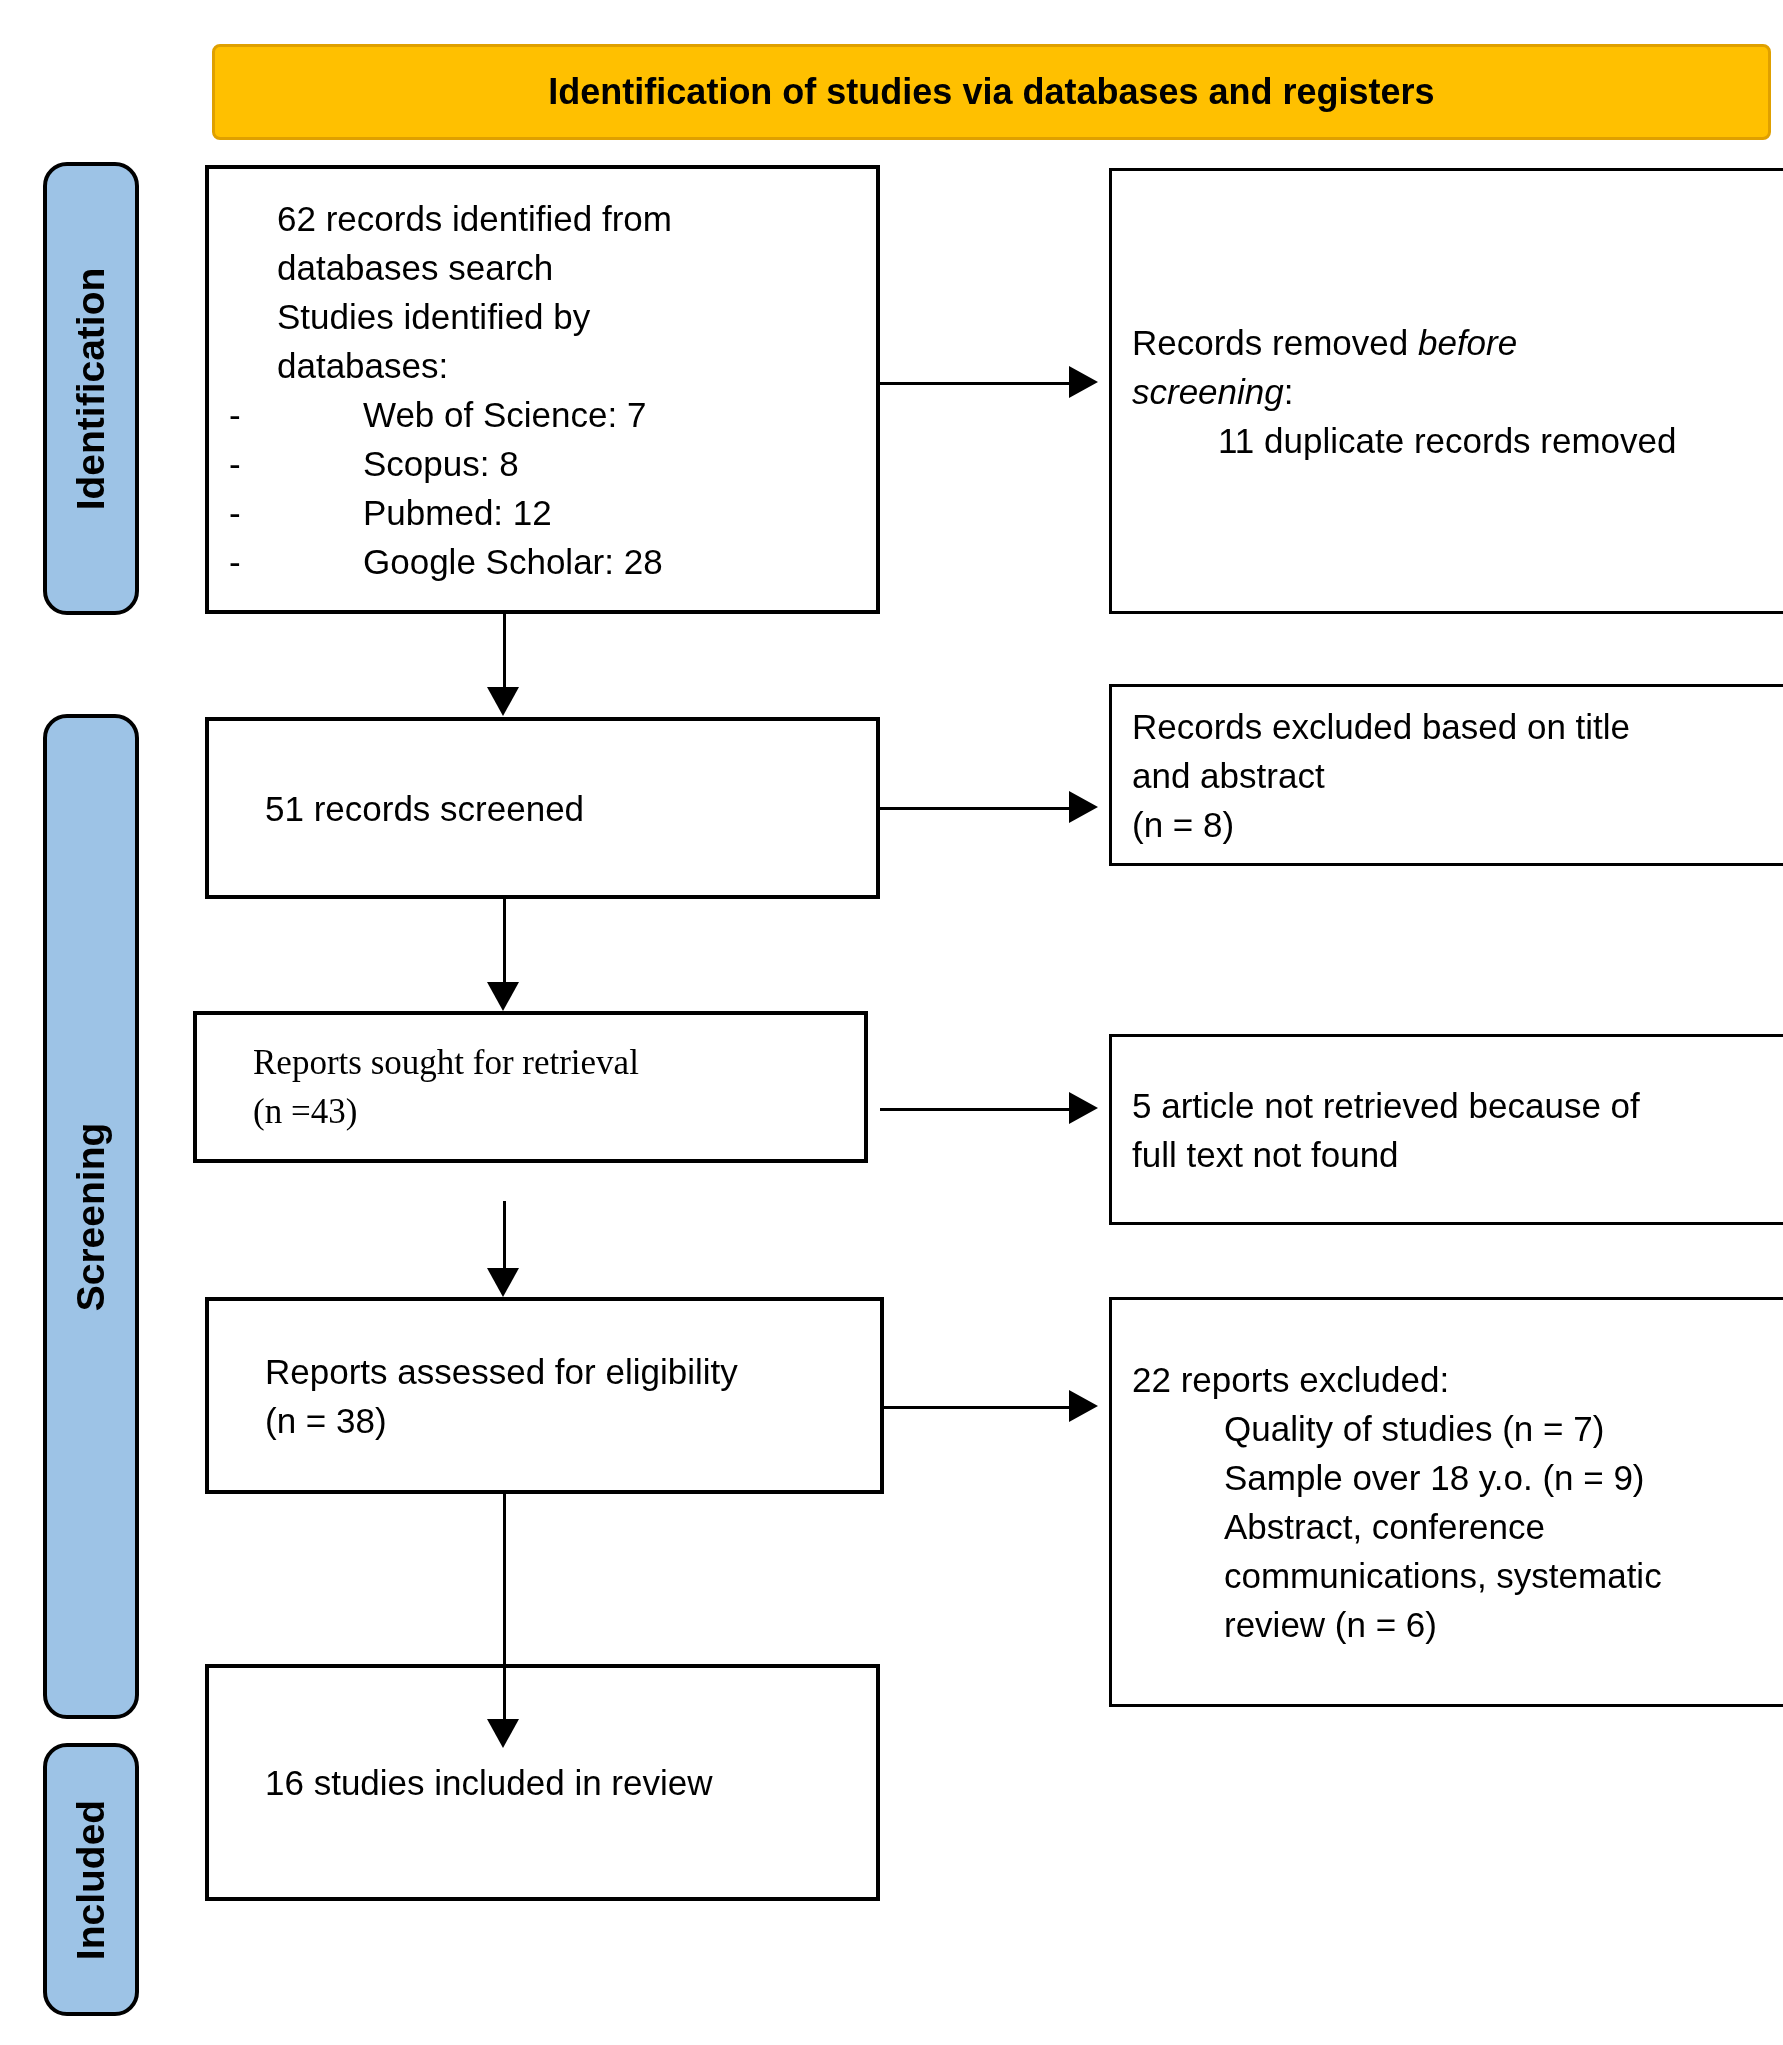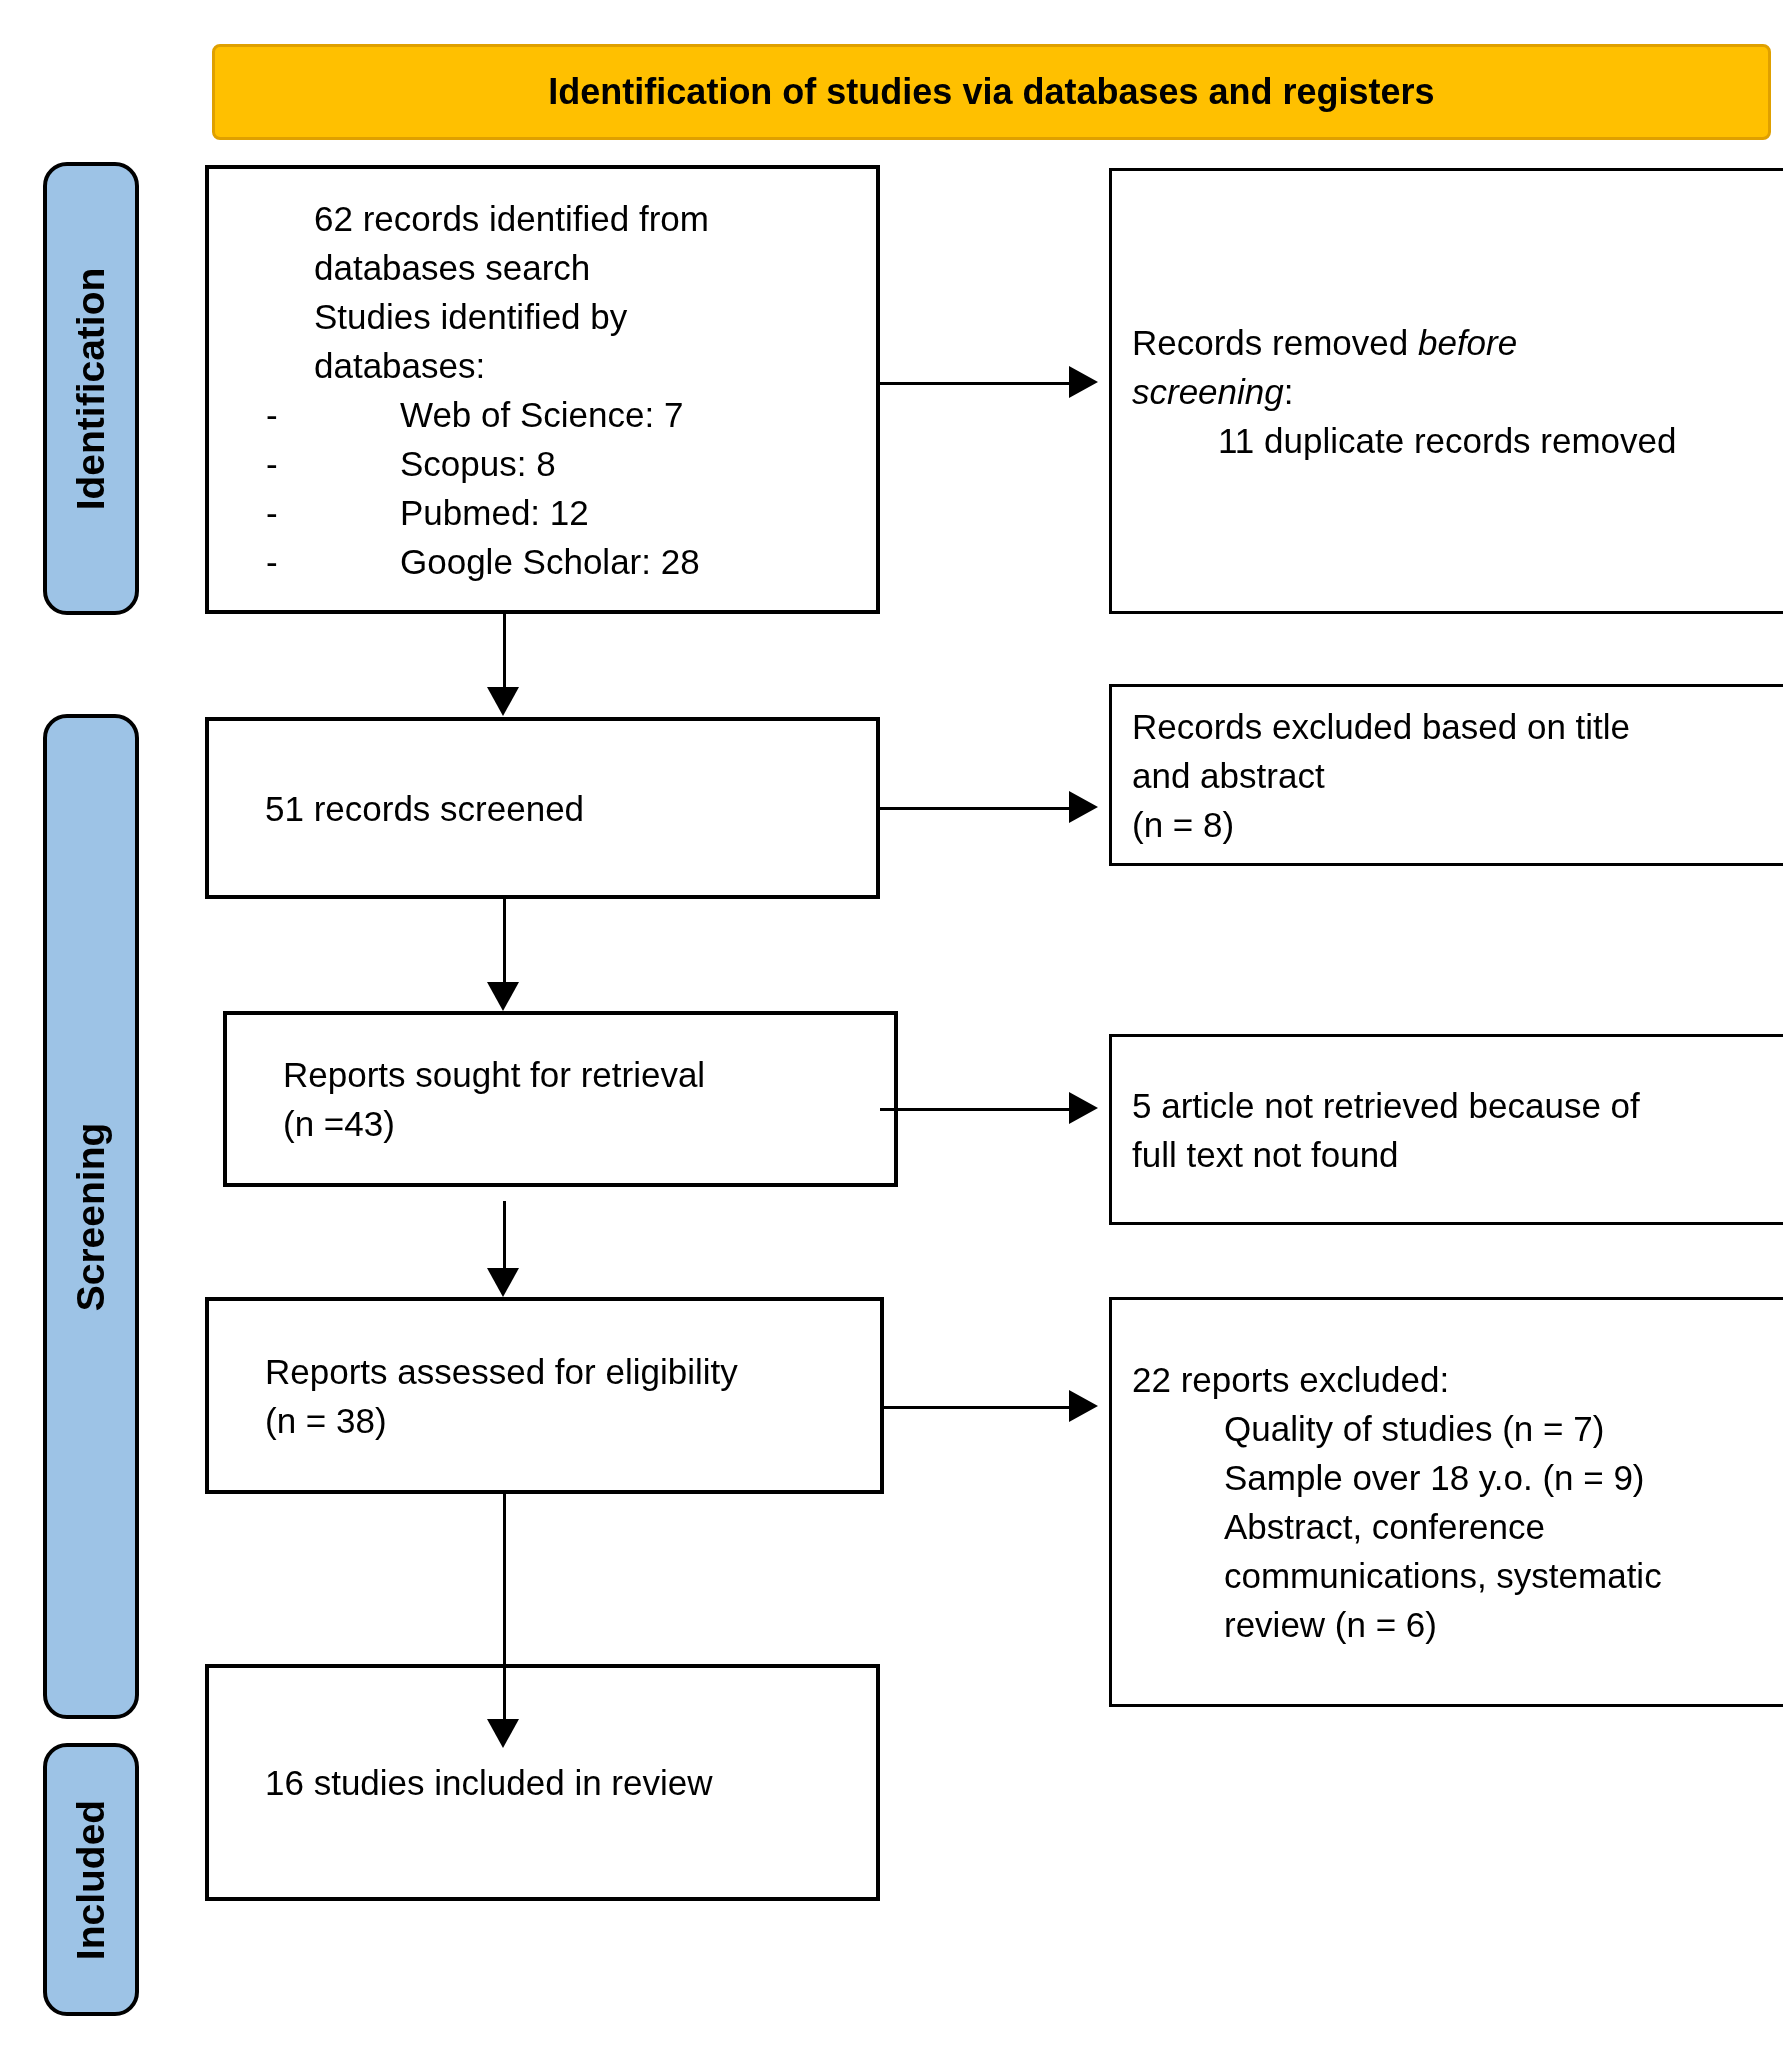--- a/index.html
+++ b/index.html
@@ -15,21 +15,21 @@
   
   .side-label{position:absolute;left:43px;width:96px;background:#9DC3E6;border:4.6px solid #000;
               border-radius:24px;box-sizing:border-box;display:flex;align-items:center;justify-content:center;}
   .side-label span{transform:rotate(-90deg);white-space:nowrap;font-weight:bold;font-size:39px;}
 
   
   .fbox{position:absolute;background:#fff;border:4.6px solid #000;box-sizing:border-box;
         display:flex;flex-direction:column;justify-content:center;font-size:35px;line-height:49px;}
   .fbox.right{border-width:3.8px;margin-left:11px;}
   .pl-main{padding-left:56px;padding-right:15px;}
-  .pl-box1{padding-left:105px;padding-right:15px;}
+  .pl-box1{padding-left:68px;padding-right:15px;}
   .pl-right{padding-left:20px;padding-right:15px;}
   .indent-detail{padding-left:86px;}
   .indent-item{padding-left:92px;}
   .dash-row{display:flex;padding-left:47px;}
   .dash-row .dash{width:134px;flex:0 0 134px;}
   .it{font-style:italic;}
 
   
   .arrow-v{position:absolute;width:0;}
   .arrow-v .line{position:absolute;left:-1.5px;top:0;width:3px;background:#000;}
@@ -95,21 +95,21 @@
   <div class="fbox pl-main" style="left:205px;top:717px;width:675px;height:182px;">
     <div>51 records screened</div>
   </div>
 
   <div class="fbox right pl-right" style="left:1098px;top:684px;width:677px;height:182px;">
     <div>Records excluded based on title</div>
     <div>and abstract</div>
     <div>(n = 8)</div>
   </div>
 
-  <div class="fbox pl-main" style="left:223px;top:1011px;width:675px;height:176px;">
+  <div class="fbox pl-main" style="left:193px;top:1011px;width:675px;height:152px;font-family:Liberation Serif, serif;">
     <div>Reports sought for retrieval</div>
     <div>(n =43)</div>
   </div>
 
   <div class="fbox right pl-right" style="left:1098px;top:1034px;width:677px;height:191px;">
     <div>5 article not retrieved because of</div>
     <div>full text not found</div>
   </div>
 
   <div class="fbox pl-main" style="left:205px;top:1297px;width:679px;height:197px;">

